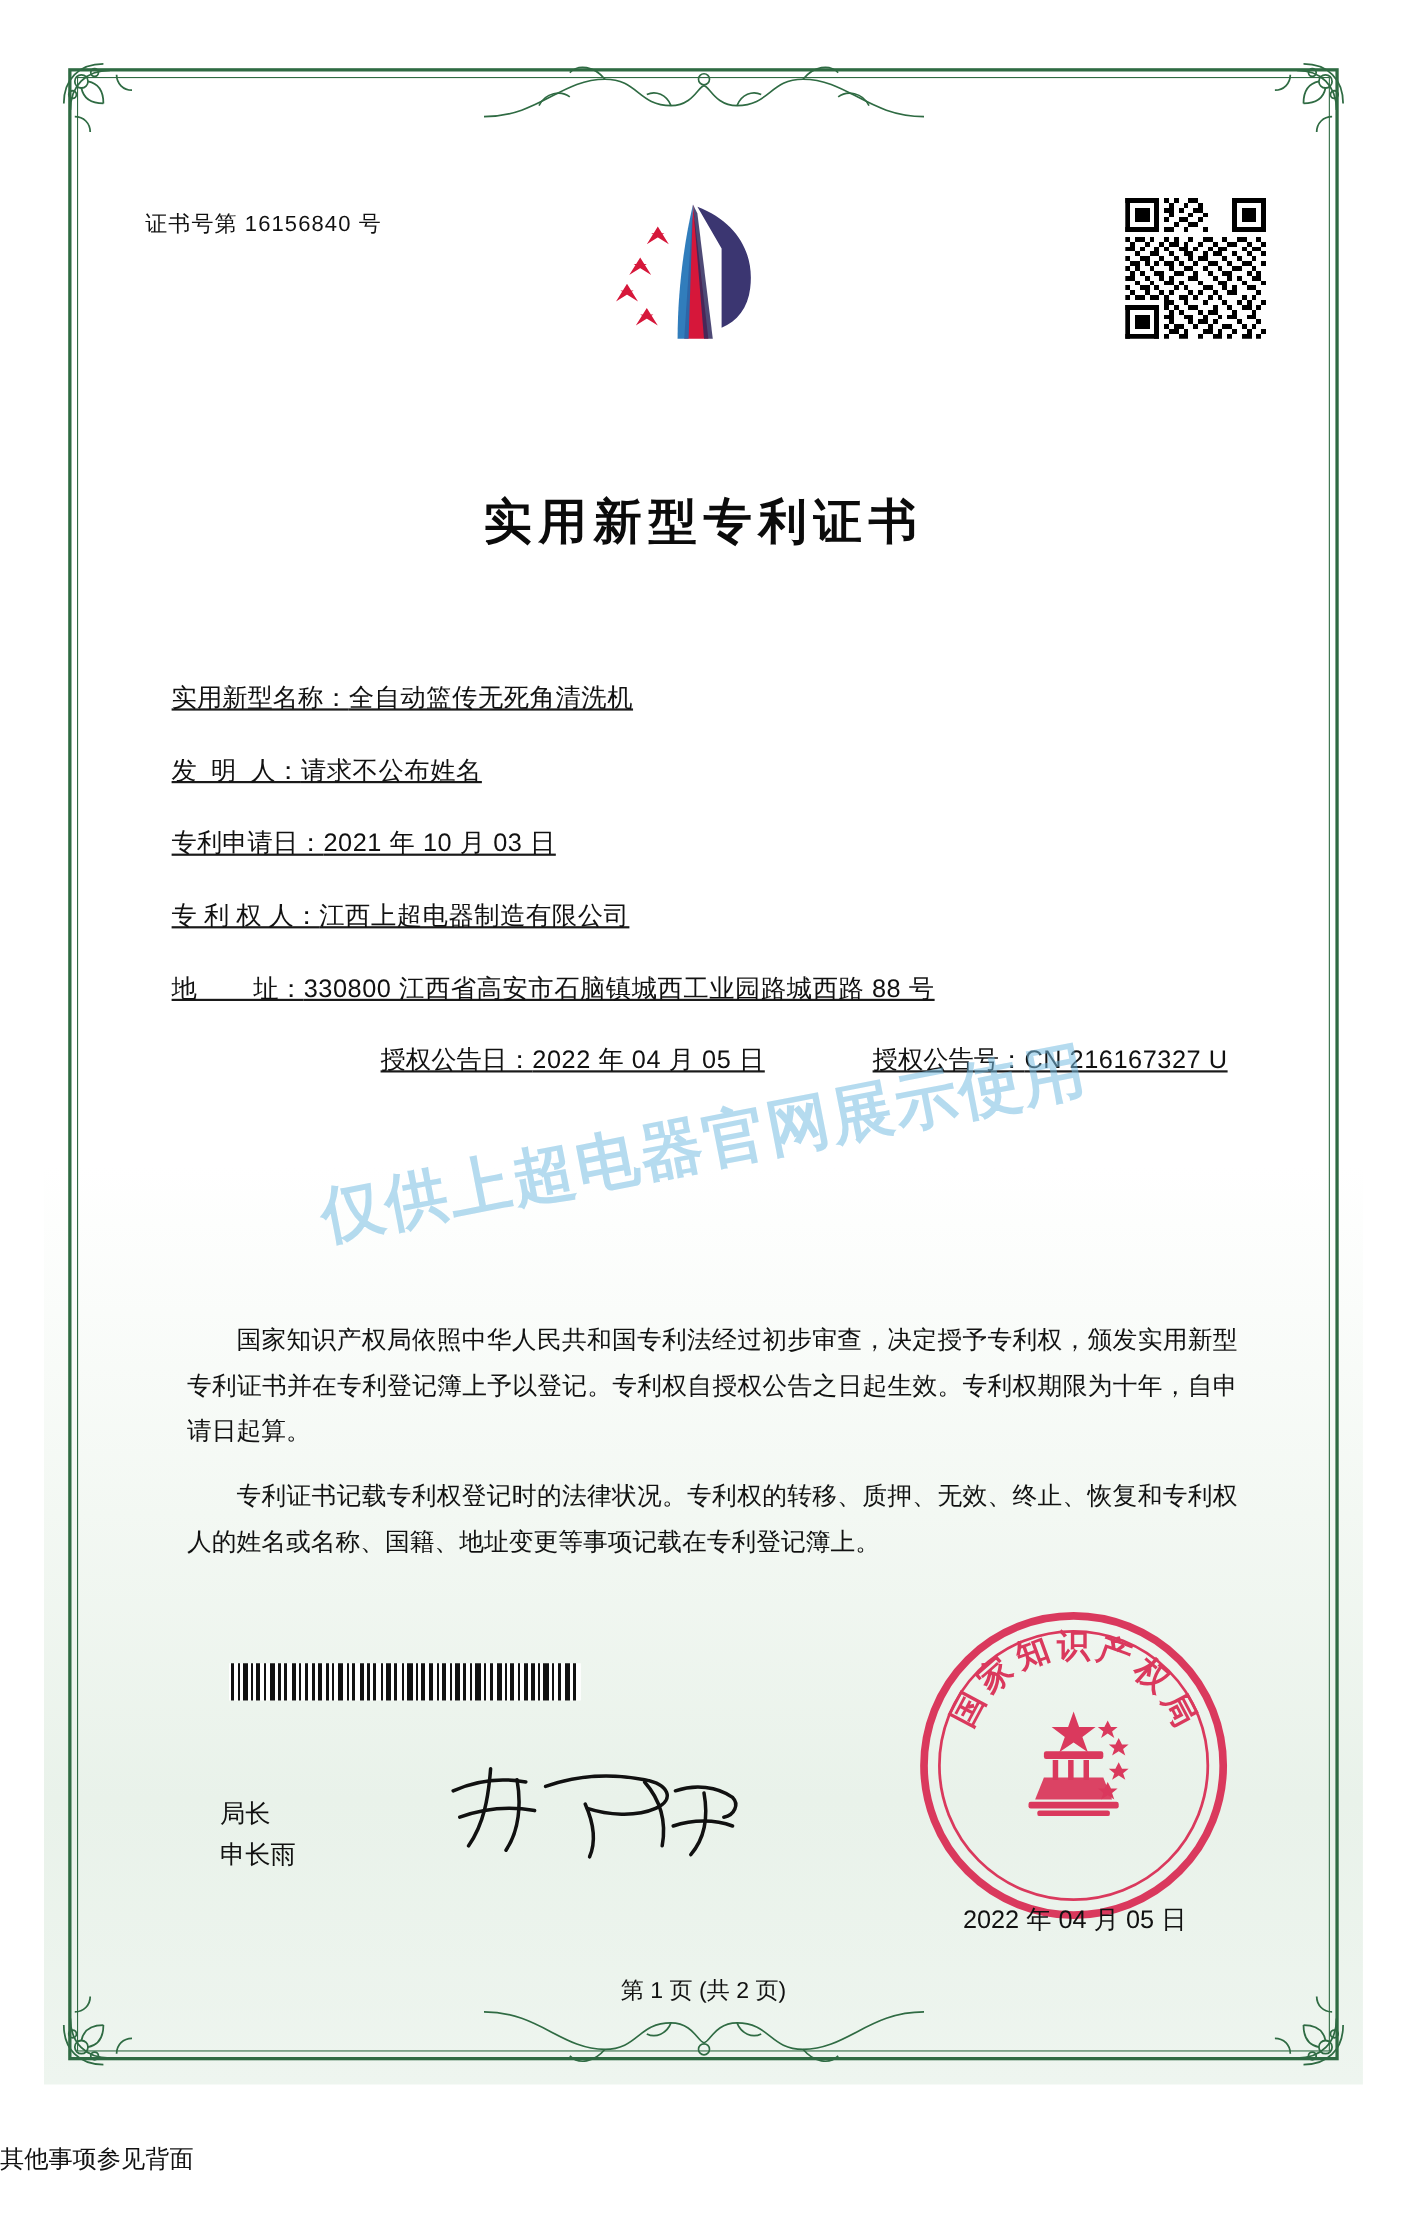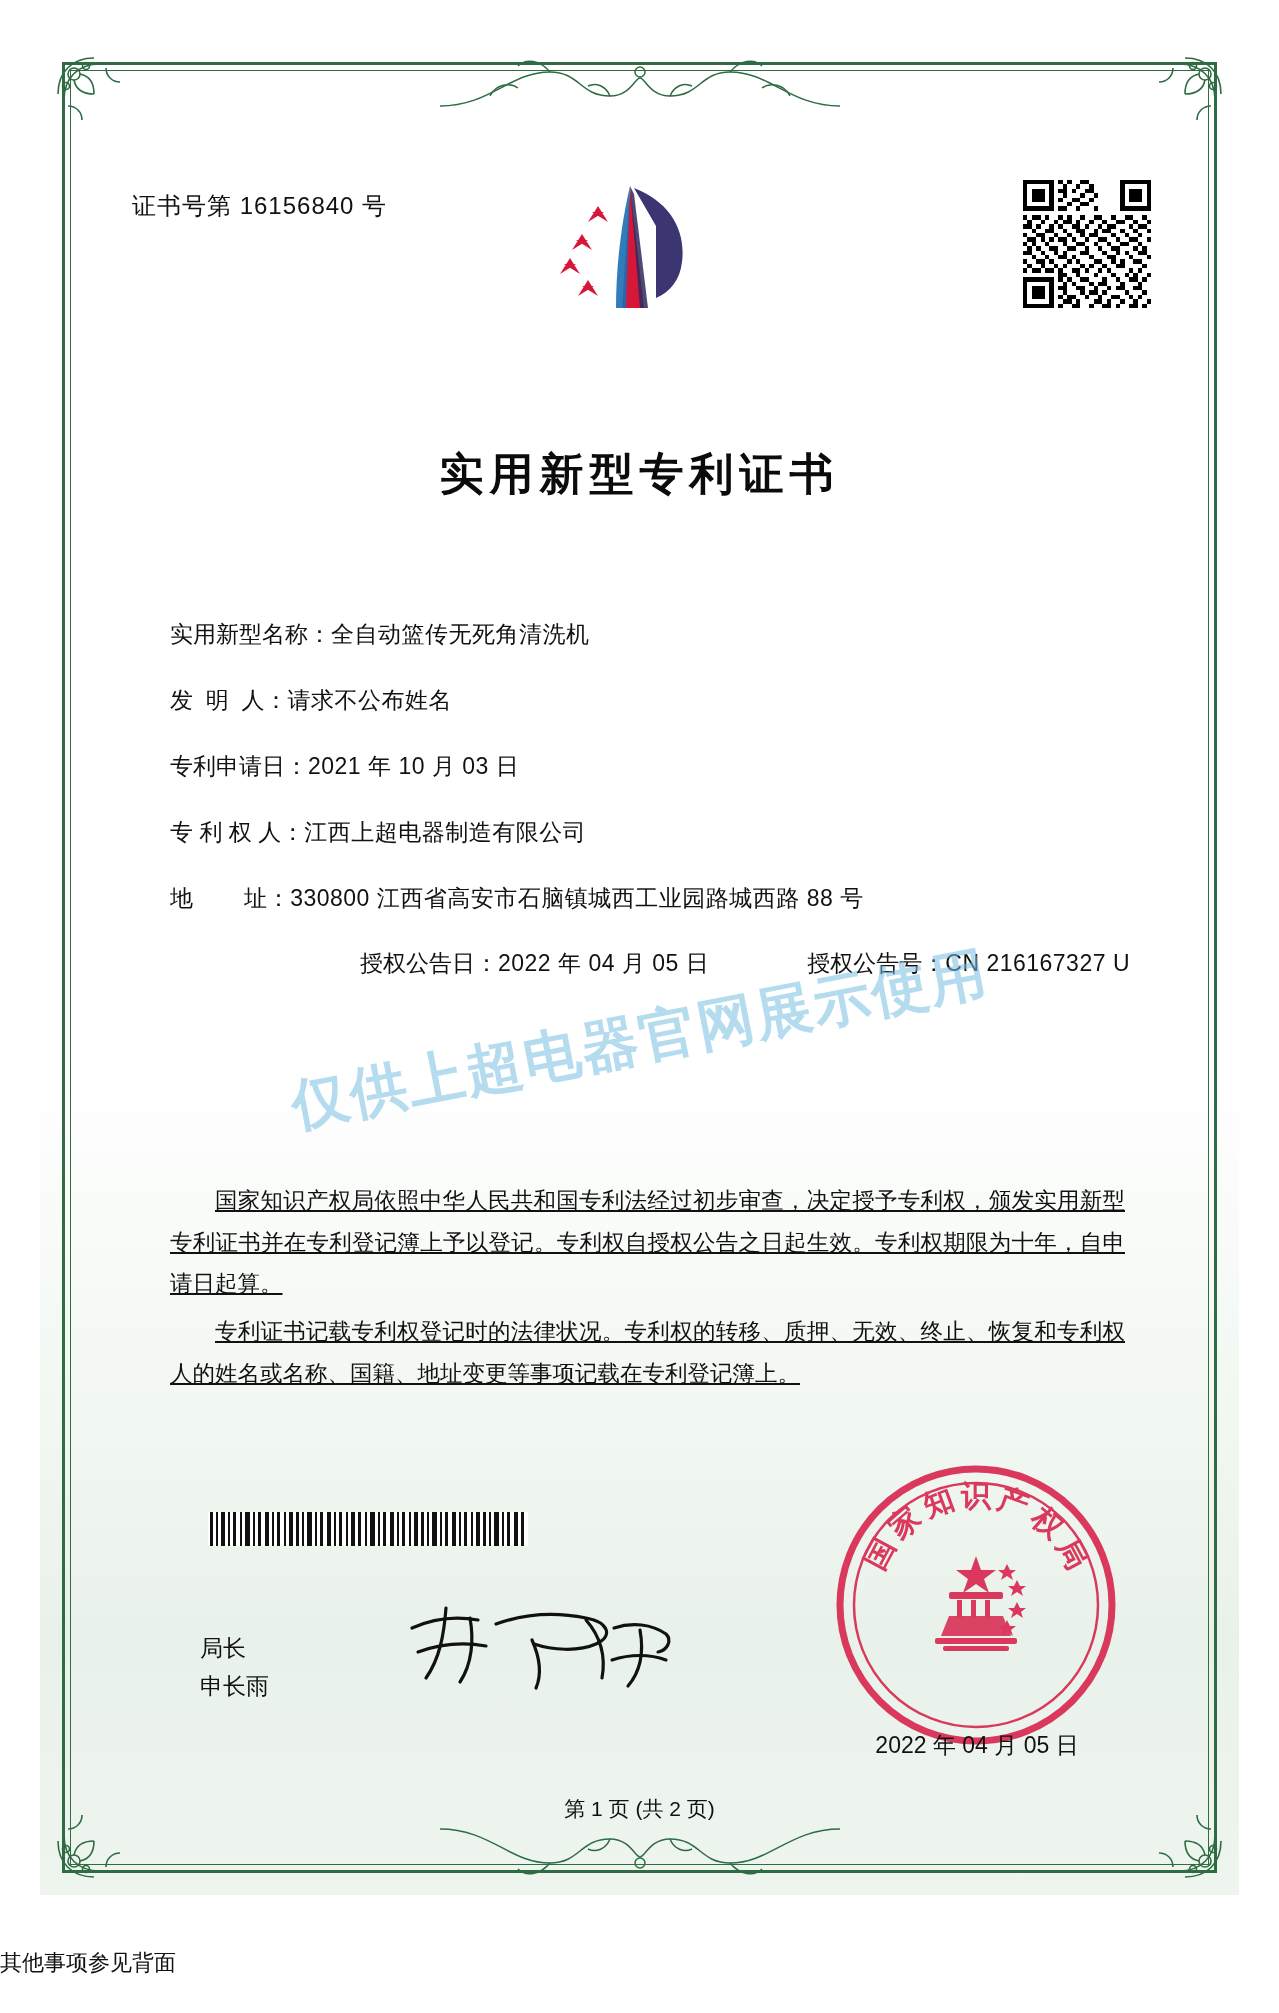--- a/index.html
+++ b/index.html
@@ -80,21 +80,21 @@
     height: 60px;
     color: #2f6b43;
   }
   .bottom-floral svg { width: 100%; height: 100%; display: block; }
 
   
   .cert-no {
     position: absolute;
     left: 92px;
     top: 150px;
-    font-size: 24px;
+    font-size: 20px;
     font-family: "Liberation Sans", sans-serif;
     letter-spacing: 1px;
     color: #111;
   }
 
   .logo {
     position: absolute;
     left: 50%;
     top: 128px;
     transform: translateX(-50%);
@@ -122,23 +122,24 @@
     font-size: 44px;
     font-weight: bold;
     letter-spacing: 6px;
     color: #0b0b0b;
     font-family: "Liberation Serif", serif;
   }
 
   
   .fields {
     position: absolute;
-    left: 130px;
+    left: 116px;
     top: 580px;
     width: 960px;
+    text-decoration: underline;
   }
   .field-row {
     display: flex;
     align-items: baseline;
     margin-bottom: 36px;
     font-size: 23px;
     line-height: 1.3;
   }
   .field-label {
     white-space: pre;
@@ -160,23 +161,22 @@
     left: 130px;
     top: 1140px;
     width: 955px;
     font-size: 22.5px;
     line-height: 1.85;
     color: #111;
     text-align: justify;
     font-family: "Liberation Sans", sans-serif;
   }
   .paragraphs p {
-    margin: 0 0 6px 0;
+    margin: 17px 0 6px 0;
     text-indent: 2em;
-    text-decoration: underline;
   }
 
   
   .watermark {
     position: absolute;
     left: 50%;
     top: 1000px;
     transform: translate(-50%, -50%) rotate(-11deg);
     font-size: 57px;
     color: rgba(120, 190, 225, 0.55);

